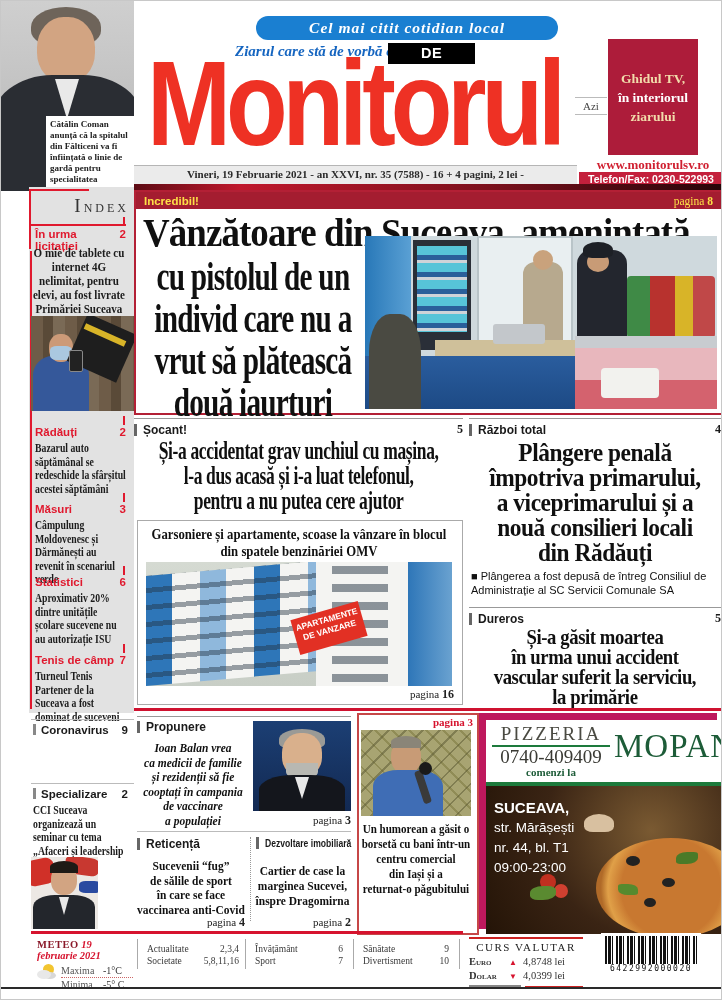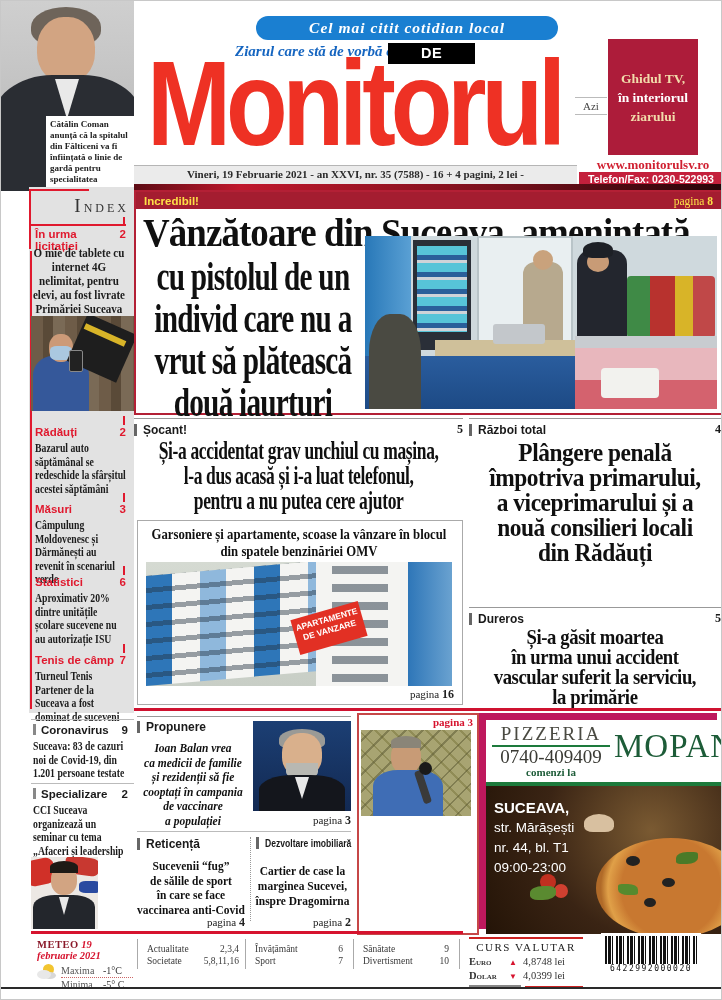--- a/index.html
+++ b/index.html
@@ -208,20 +208,23 @@
   </div>
   <div class="abs ctr" style="left:468px;top:439px;width:252px;">
     <div class="hl cx90" style="font-size:26px;line-height:25px;letter-spacing:-.5px;">
       <div>Plângere penală</div>
       <div>împotriva primarului,</div>
       <div>a viceprimarului și a</div>
       <div>nouă consilieri locali</div>
       <div>din Rădăuți</div>
     </div>
   </div>
+  <div class="abs sans" style="left:470px;top:569px;width:248px;font-size:11px;line-height:13.5px;color:#111;">
+    <span>■ Plângerea a fost depusă de întreg Consiliul de Administrație al SC Servicii Comunale SA</span>
+  </div>
 
   <div class="abs krow" style="left:468px;top:606px;width:252px;">
     <span class="tick"></span>
     <span>Dureros</span>
     <span class="pg">5</span>
   </div>
   <div class="abs ctr" style="left:468px;top:626px;width:252px;">
     <div class="hl cx85" style="font-size:22px;line-height:20px;letter-spacing:-.5px;">
       <div>Și-a găsit moartea</div>
       <div>în urma unui accident</div>
@@ -294,20 +297,29 @@
     <div class="abs rt" style="right:4px;top:1px;color:#d6132e;font-size:11px;font-weight:bold;">
       <span>pagina</span> <b>3</b>
     </div>
     <div class="ph" style="left:2px;top:15px;width:110px;height:86px;background:repeating-linear-gradient(45deg,#a8a472 0 10px,#908c56 10px 12px),#a8a472;">
       <div class="abs" style="left:0;top:0;width:110px;height:86px;background:repeating-linear-gradient(-45deg,transparent 0 10px,rgba(90,88,50,.5) 10px 12px);"></div>
       <div class="abs" style="left:30px;top:10px;width:30px;height:34px;background:#c89b76;border-radius:45%;"></div>
       <div class="abs" style="left:30px;top:6px;width:30px;height:12px;background:#8a8578;border-radius:50% 50% 0 0;"></div>
       <div class="abs" style="left:12px;top:40px;width:70px;height:46px;background:#3f6db5;border-radius:35% 35% 0 0;"></div>
       <div class="abs" style="left:58px;top:40px;width:8px;height:34px;background:#3a3a3a;transform:rotate(-18deg);border-radius:3px;"></div>
       <div class="abs" style="left:58px;top:32px;width:13px;height:13px;background:#1a1a1a;border-radius:50%;"></div>
+    </div>
+    <div class="ctr abs" style="left:1px;top:106px;width:112px;">
+      <div class="hl cx85" style="font-size:13px;line-height:15px;">
+        <div>Un humorean a găsit o</div>
+        <div>borsetă cu bani într-un</div>
+        <div>centru comercial</div>
+        <div>din Iași și a</div>
+        <div>returnat-o păgubitului</div>
+      </div>
     </div>
   </div>
 
   <div class="abs" style="left:478px;top:712px;width:238px;height:216px;border:7px solid #be185d;box-sizing:border-box;">
     <div class="abs ad-head" style="left:0;top:0;width:236px;height:62px;">
       <div class="abs pizzeria" style="left:6px;top:3px;width:118px;border-bottom:2px solid #1d7a3c;">
         <span>PIZZERIA</span>
       </div>
       <div class="abs ctr" style="left:6px;top:26px;width:118px;font-size:19px;color:#3a3a34;">
         <span>0740-409409</span>
@@ -402,23 +414,20 @@
   <div class="abs" style="left:34px;top:669px;width:92px;">
     <div class="stext cx78">Turneul Tenis Partener de la Suceava a fost dominat de suceveni</div>
   </div>
 
   <div class="abs sep" style="left:30px;top:718px;width:103px;height:0;"></div>
   <div class="abs slabel black" style="left:32px;top:723px;width:95px;">
     <span class="gtick"></span>
     <span>Coronavirus</span>
     <span class="pg">9</span>
   </div>
-  <div class="abs" style="left:32px;top:739px;width:98px;">
-    <div class="stext cx78">Suceava: 83 de cazuri noi de Covid-19, din 1.201 persoane testate</div>
-  </div>
 
   <div class="abs sep" style="left:30px;top:782px;width:103px;height:0;"></div>
   <div class="abs slabel black" style="left:32px;top:787px;width:95px;">
     <span class="gtick"></span>
     <span>Specializare</span>
     <span class="pg">2</span>
   </div>
   <div class="abs" style="left:32px;top:803px;width:98px;">
     <div class="stext cx78">CCI Suceava organizează un seminar cu tema „Afaceri și leadership feminin”</div>
   </div>

